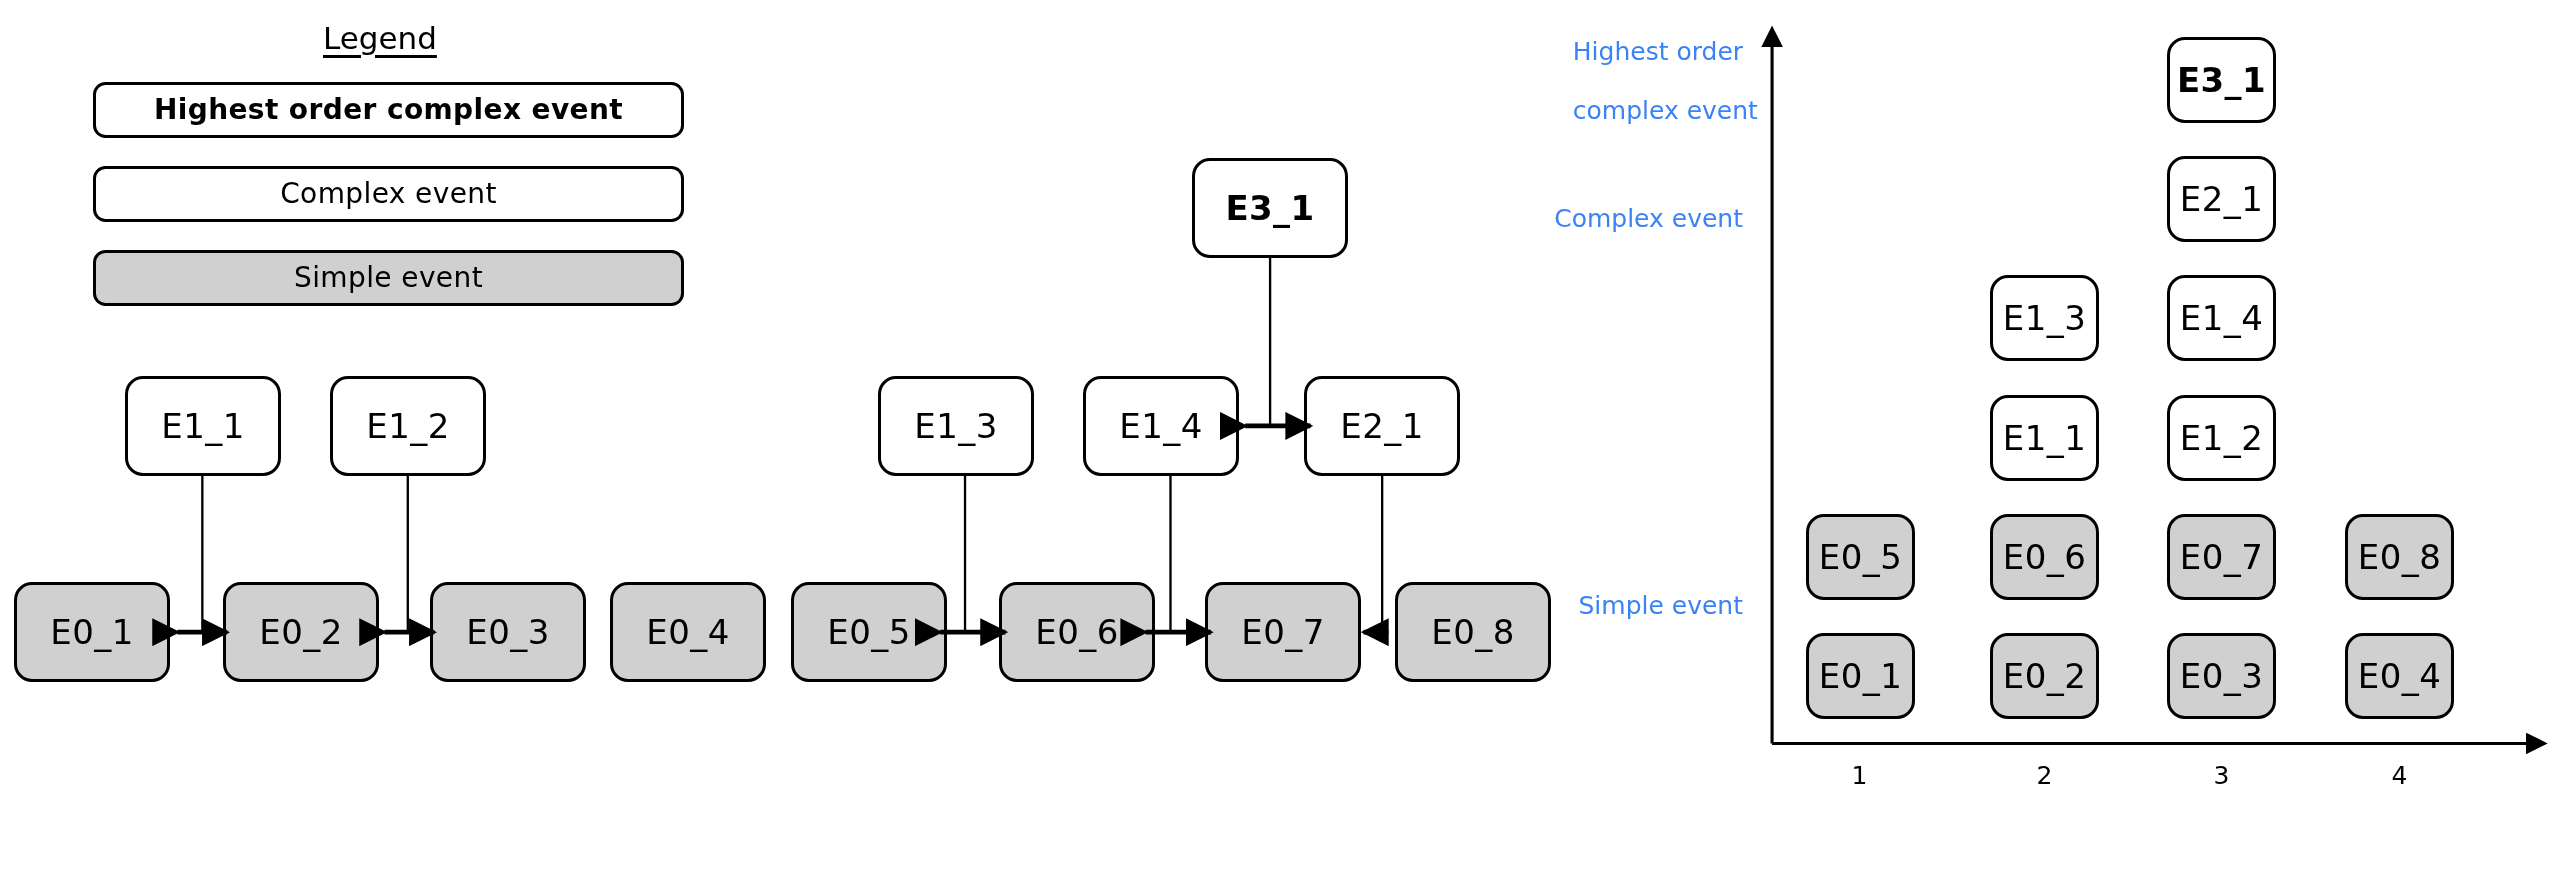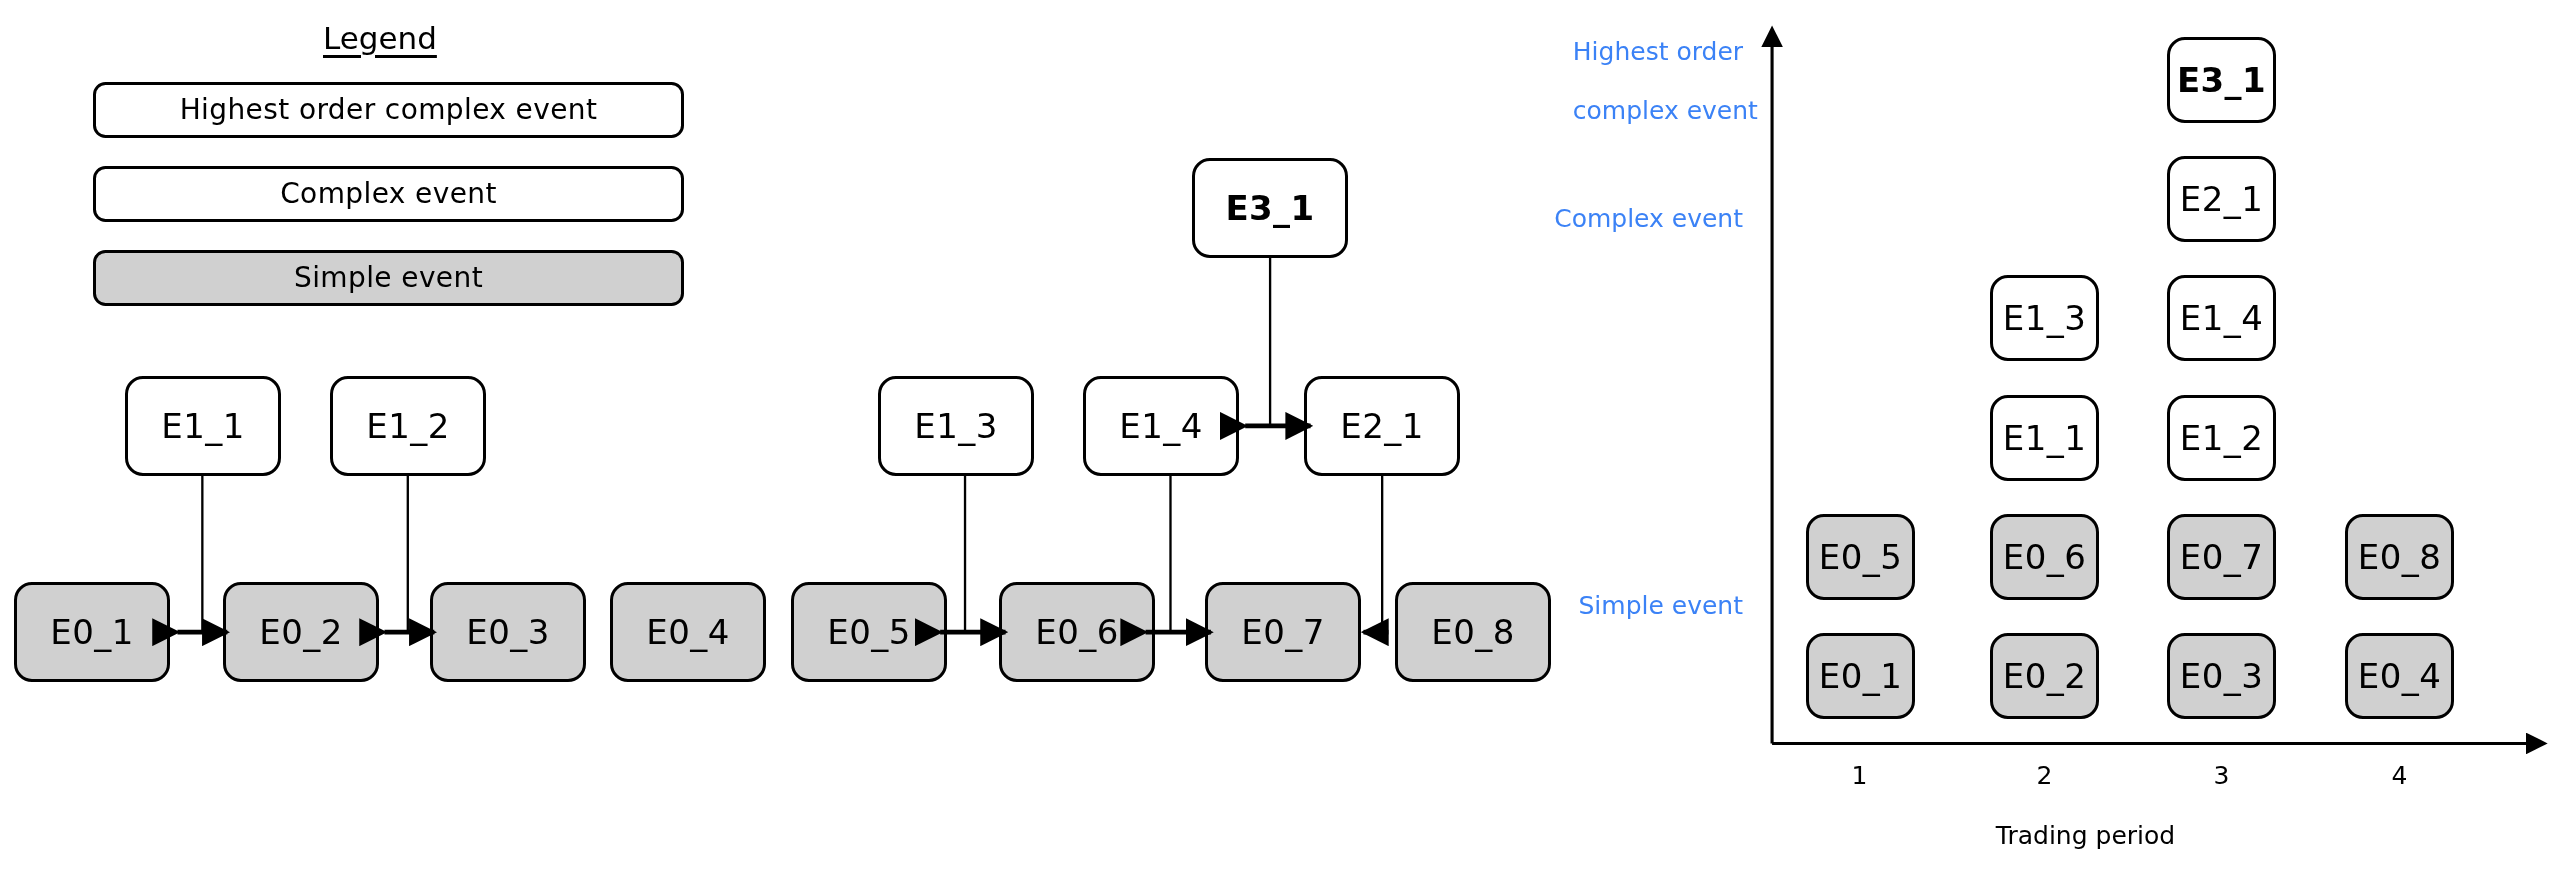--- a/index.html
+++ b/index.html
@@ -21,21 +21,21 @@
     background:#ffffff;
     display:flex;align-items:center;justify-content:center;
     font-size:34px;
     color:#000;
     line-height:1;
     letter-spacing:0.4px;
     white-space:nowrap;
   }
   .node.simple{background:#d0d0d0;}
   .node.legend-item{border-radius:12.5px;font-size:28px;}
-  .node.legend-item.bold{font-weight:normal;}
+  .node.legend-item.bold{font-weight:bold;}
 
   
   .legend-title{
     position:absolute;
     font-size:31px;
     color:#000;
     text-decoration:underline;
     text-underline-offset:6.2px;
     white-space:nowrap;
   }
@@ -182,21 +182,20 @@
   </div>
   <div class="node simple" style="left:2345px;top:633px;width:109px;height:86px;">
     <span>E0_4</span>
   </div>
 
   <div class="tick" style="left:1813px;top:761px;width:93px;">1</div>
   <div class="tick" style="left:1998px;top:761px;width:93px;">2</div>
   <div class="tick" style="left:2175px;top:761px;width:93px;">3</div>
   <div class="tick" style="left:2353px;top:761px;width:93px;">4</div>
 
-  <div class="tick" style="left:1922px;top:821px;width:327px;">Trading period</div>
 
   <svg class="overlay" viewBox="0 0 3310 1134">
     <defs>
       <marker id="arrR" viewBox="0 0 10 10" refX="9" refY="5" markerWidth="6" markerHeight="6" orient="auto-start-reverse">
         <path d="M 0 0 L 10 5 L 0 10 z" fill="#000"></path>
       </marker>
       <marker id="arrL" viewBox="0 0 10 10" refX="9" refY="5" markerWidth="6" markerHeight="6" orient="auto">
         <path d="M 0 0 L 10 5 L 0 10 z" fill="#000"></path>
       </marker>
       <marker id="axArr" viewBox="0 0 10 10" refX="8" refY="5" markerWidth="7" markerHeight="7" orient="auto">

